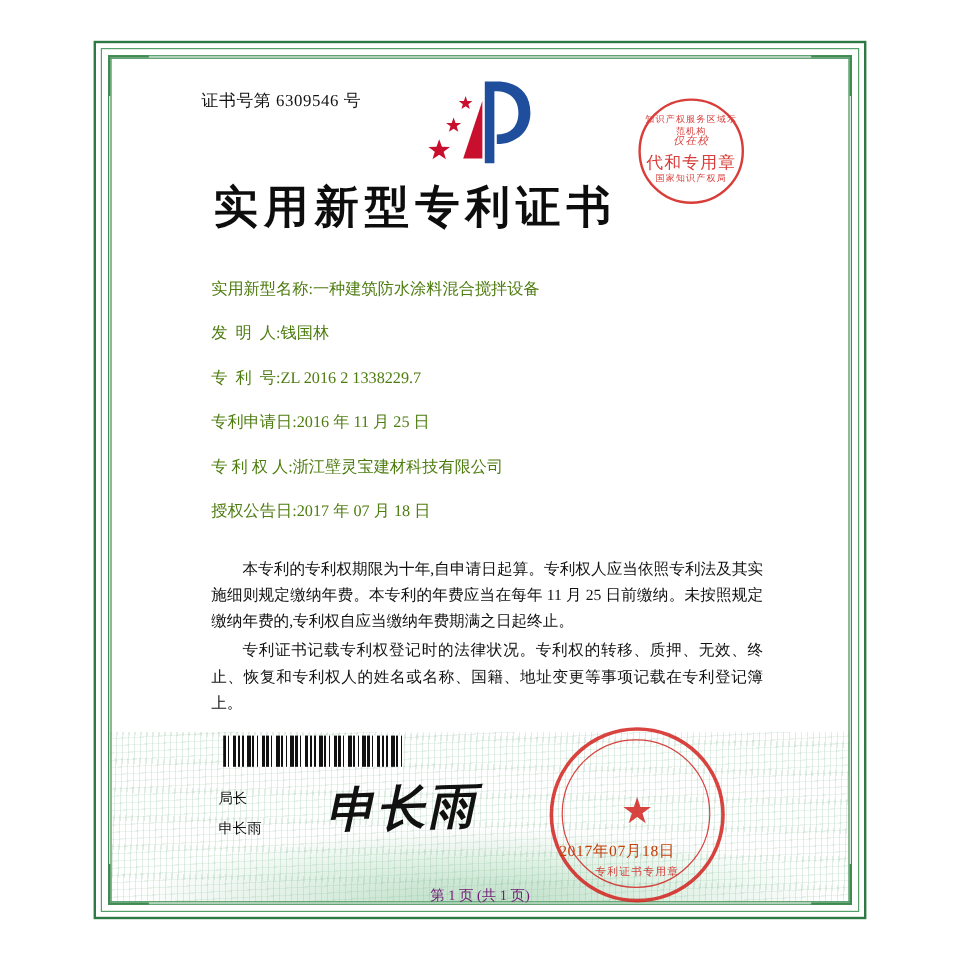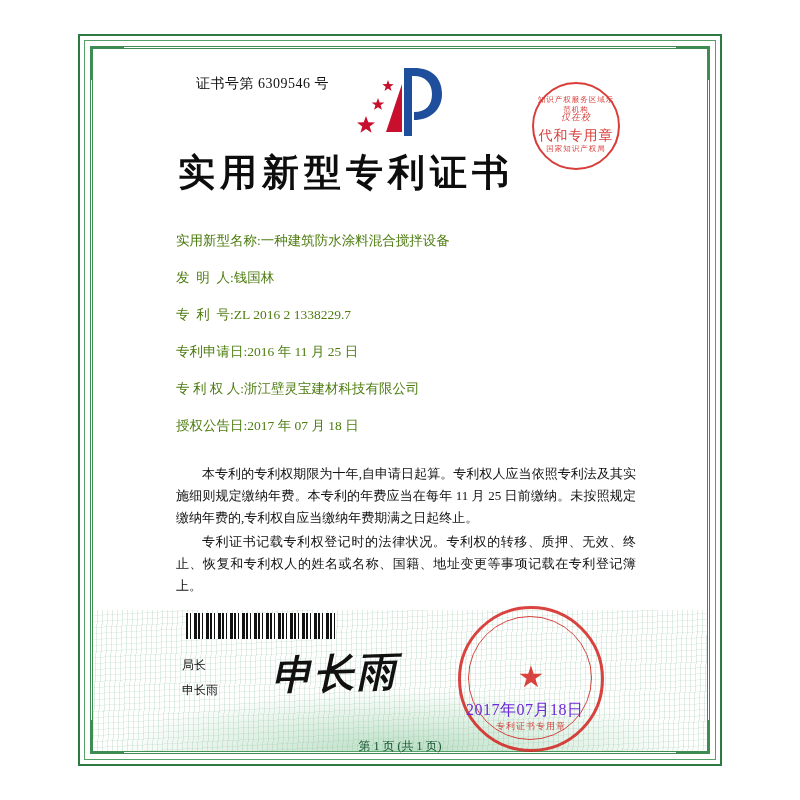--- a/index.html
+++ b/index.html
@@ -76,21 +76,20 @@
   }
 
   
   .cert-no {
     position: absolute;
     left: 168px;
     top: 75px;
     font-size: 14px;
     color: #111;
     letter-spacing: 0.5px;
-    margin-left: 28px;
   }
 
   .logo {
     position: absolute;
     left: 352px;
     top: 64px;
     width: 96px;
     height: 74px;
   }
 
@@ -247,34 +246,34 @@
     left: 50%;
     top: 50%;
     transform: translate(-50%, -58%);
     font-size: 30px;
     line-height: 1;
   }
   .seal-date {
     position: absolute;
     left: 466px;
     top: 700px;
-    font-size: 16px;
-    color: #6d28d9;
+    font-size: 13px;
+    color: #c2410c;
     letter-spacing: 0.5px;
   }
 
   
   .footer {
     position: absolute;
     left: 0;
     top: 738px;
     width: 800px;
     text-align: center;
     font-size: 12px;
-    color: #14532d;
+    color: #701a75;
   }
 </style>
 </head>
 <body>
 
 <div class="page">
 
   <div class="border-outer"></div>
   <div class="border-mid"></div>
   <div class="border-inner"></div>

